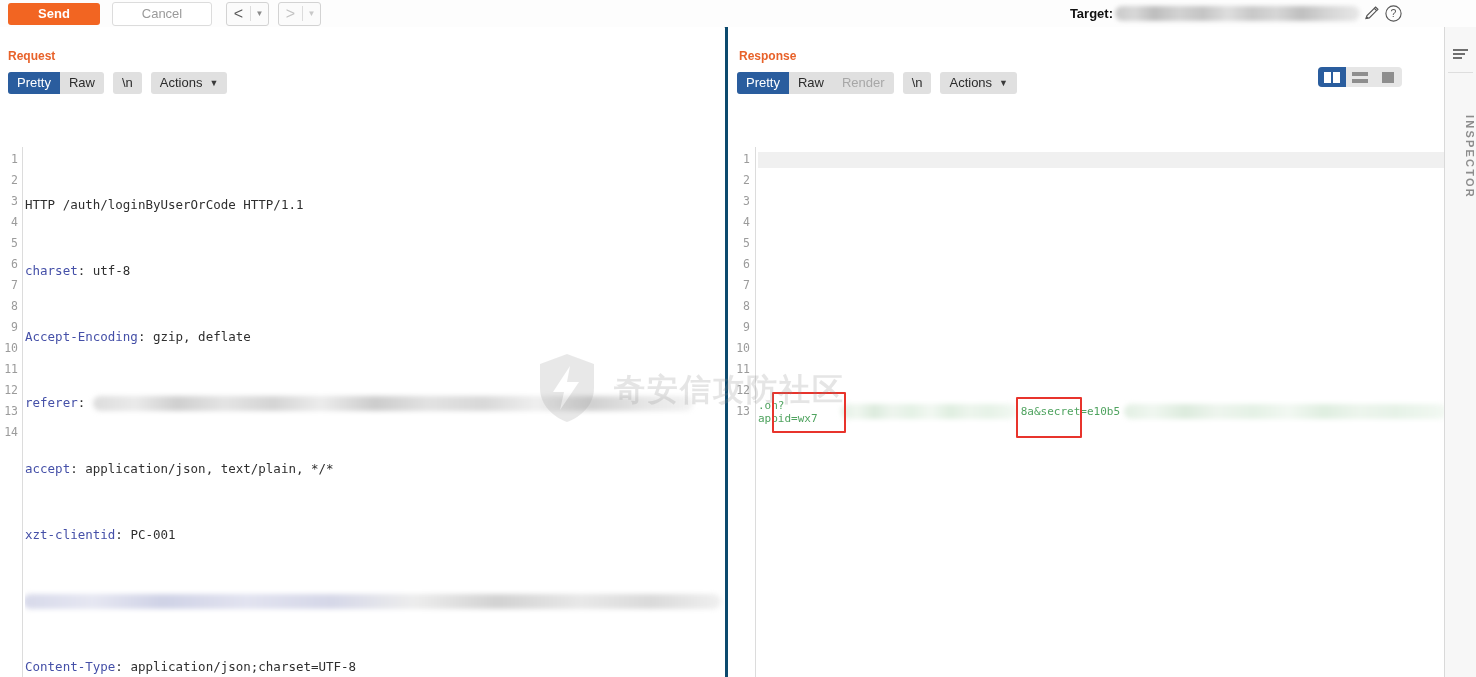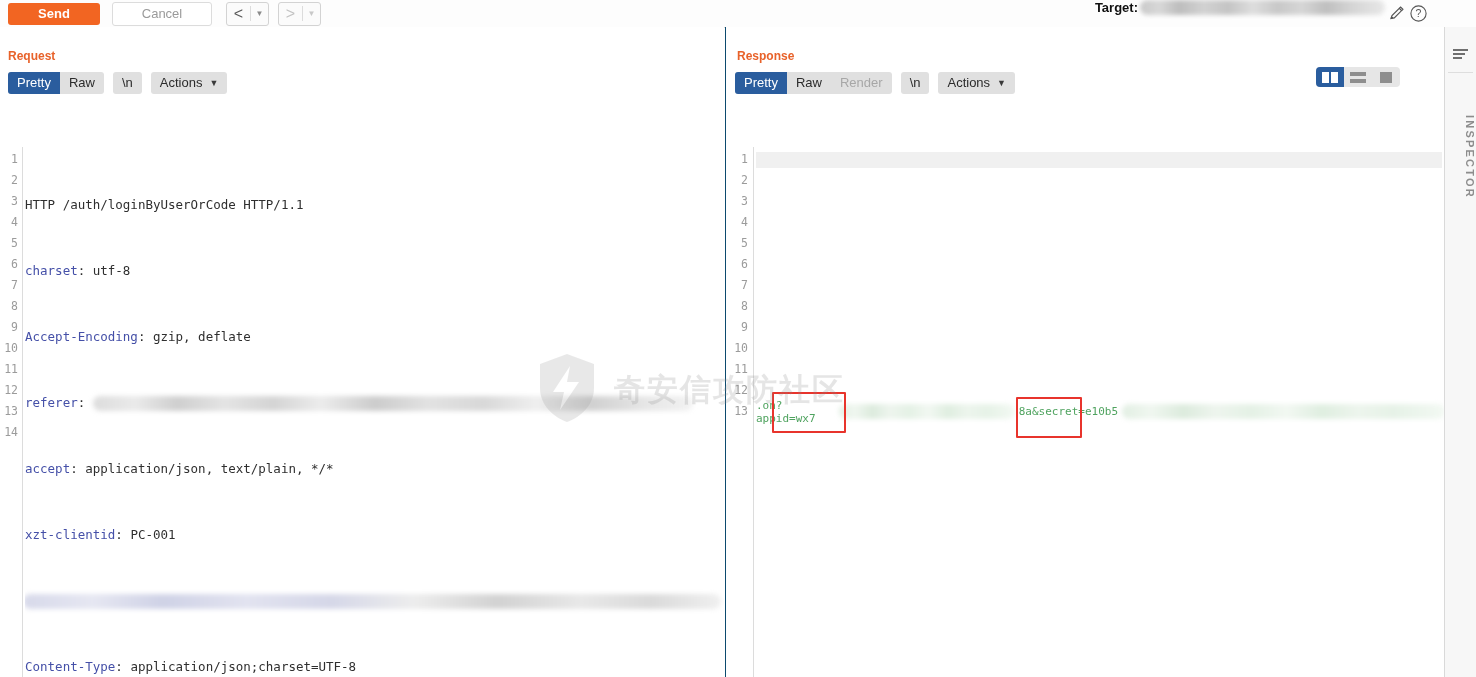--- a/index.html
+++ b/index.html
@@ -40,41 +40,41 @@
     width:23px;text-align:center;font-size:16px;color:#5a5a5a;line-height:20px;
   }
   .navbtn.disabled .glyph{color:#c3c3c3;}
   .navbtn .sep{width:1px;height:15px;background:#dcdcdc;}
   .navbtn .caret{
     width:17px;text-align:center;font-size:8px;color:#8a8a8a;line-height:20px;
   }
   .navbtn.disabled .caret{color:#c8c8c8;}
 
   .target-wrap{
-    position:absolute;right:47px;top:0;height:27px;
-    display:flex;
+    position:absolute;right:72px;top:0;height:27px;
+    display:flex;align-items:center;
   }
   .target-label{font-weight:bold;font-size:13px;color:#111;margin-right:2px;}
   .blurbar{
     display:inline-block;border-radius:9px;
     background:linear-gradient(90deg,#c9c9c9 0%,#d8d8d8 8%,#bdbdbd 16%,#d2d2d2 26%,
       #c4c4c4 36%,#dedede 46%,#c8c8c8 56%,#d6d6d6 66%,#bfbfbf 76%,#d4d4d4 86%,#e8e8e8 100%);
     filter:blur(2.1px);
   }
   .target-blur{width:245px;height:15px;}
   .icon-pencil,.icon-help{
     width:22px;height:27px;display:flex;align-items:center;justify-content:center;
     cursor:pointer;
   }
   .icon-pencil svg,.icon-help svg{display:block;}
 
   
   .pane-req{position:absolute;left:0;top:27px;width:724px;height:650px;background:#ffffff;}
   .pane-res{position:absolute;left:725px;top:27px;width:719px;height:650px;background:#ffffff;
-            border-left:1px solid #0c4a6e;}
+            border-left:3px solid #0c4a6e;}
   .inspector{
     position:absolute;right:0;top:27px;width:31px;height:650px;
     background:#f7f7f7;border-left:1px solid #d9d9d9;
   }
   .insp-menu{
     position:absolute;top:14px;left:0;width:31px;height:26px;
     display:flex;align-items:center;justify-content:center;cursor:pointer;
   }
   .insp-label{
     position:absolute;top:88px;left:0;width:31px;

